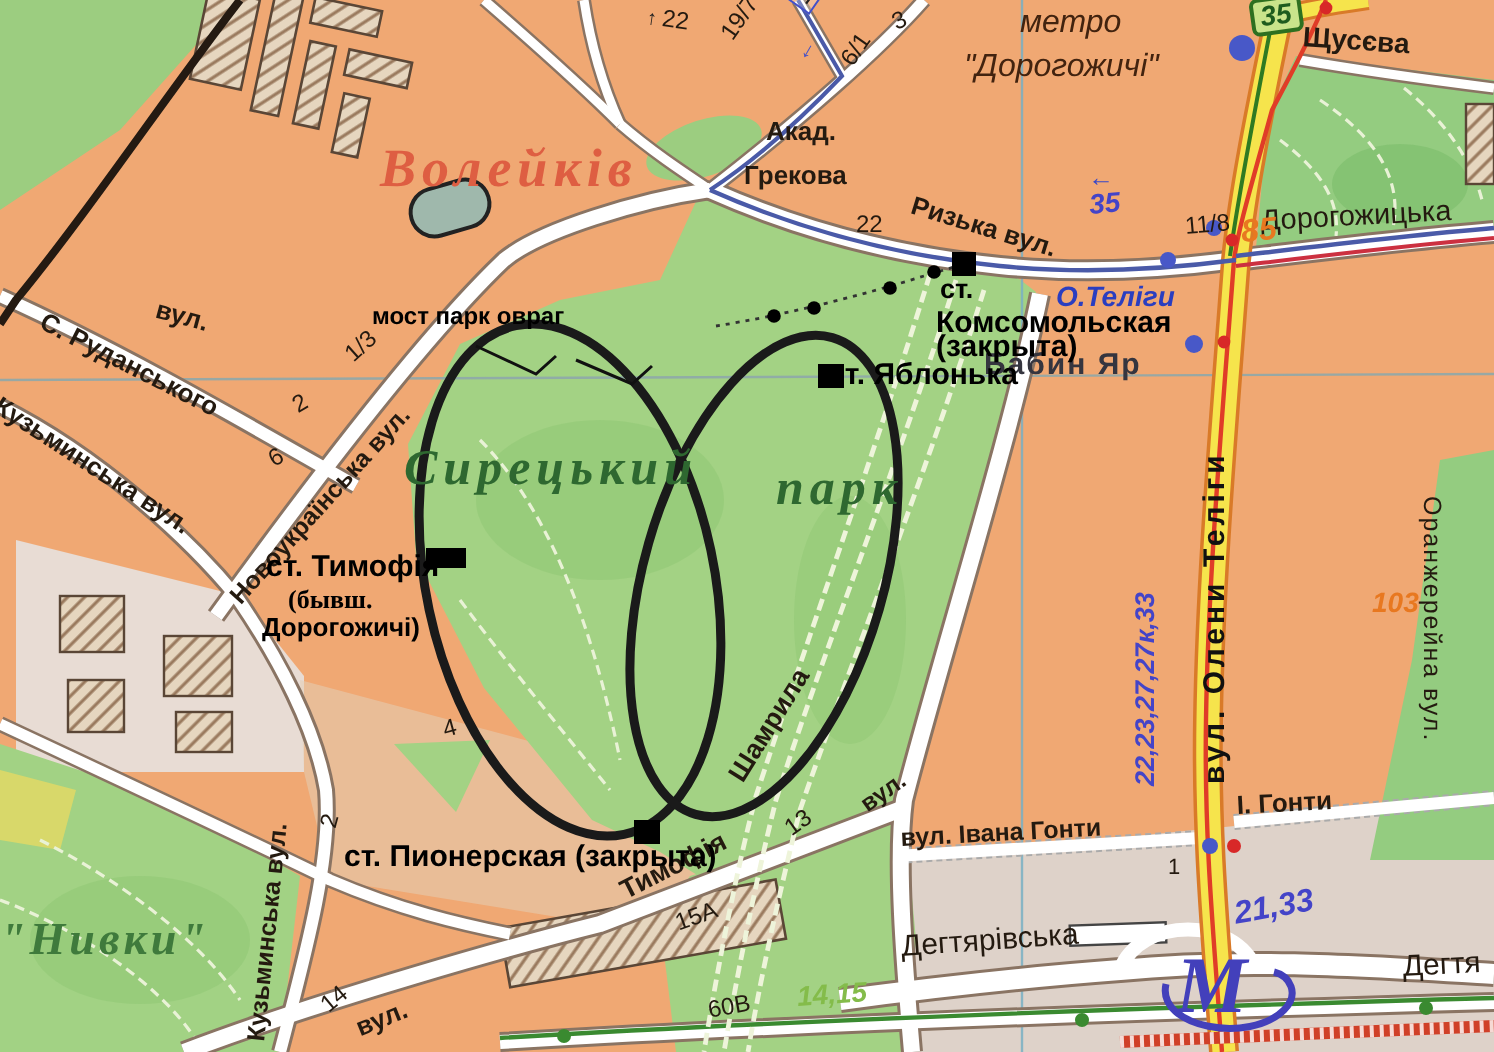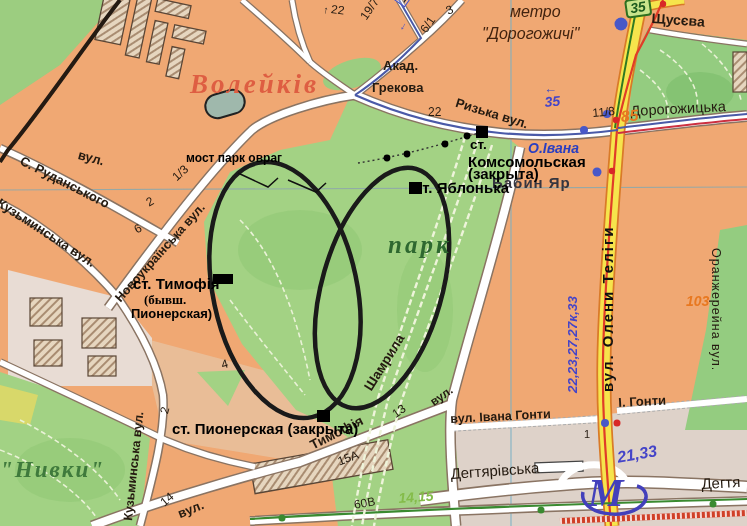--- a/index.html
+++ b/index.html
@@ -202,27 +202,28 @@
     <circle cx="713" cy="504" r="3.5" fill="#3a8a30"></circle>
   </g>
 
   <g>
     <text x="588" y="506" font-size="40" font-weight="bold" font-style="italic" fill="#4340bb" font-family="Liberation Serif, serif">М</text>
     <path d="M583,492 C578,514 625,522 642,505 C650,497 645,488 637,486" fill="none" stroke="#4340bb" stroke-width="3.5"></path>
   </g>
 </svg>
 
 <div class="lbl ser" style="left:142px;top:70px;font-size:27px;letter-spacing:3px;color:#de5e42;margin-left:48px;">Волейків</div>
+<div class="lbl ser" style="left:202px;top:222px;font-size:25px;letter-spacing:3px;color:#2e6830;">Сирецький</div>
 <div class="lbl ser" style="left:388px;top:232px;font-size:25px;letter-spacing:3px;color:#2e6830;">парк</div>
 <div class="lbl ser" style="left:0px;top:458px;font-size:23px;letter-spacing:2px;color:#3f7a3c;">"Нивки"</div>
 <div class="lbl b" style="left:492px;top:175px;font-size:15px;letter-spacing:1px;color:#35353f;">Бабин Яр</div>
 
 <div class="lbl" style="left:510px;top:4px;font-size:16px;font-style:italic;color:#42230f;">метро</div>
 <div class="lbl" style="left:482px;top:26px;font-size:16px;font-style:italic;color:#42230f;">"Дорогожичі"</div>
-<div class="lbl" style="left:528px;top:141px;font-size:14px;font-weight:bold;font-style:italic;color:#2a3ec0;">О.Івана</div>
+<div class="lbl" style="left:528px;top:141px;font-size:14px;font-weight:bold;font-style:italic;color:#2a3ec0;">О.Теліги</div>
 
 <div class="lbl b" style="left:652px;top:11px;font-size:14px;transform:rotate(4deg);">Щусєва</div>
 <div class="lbl b" style="left:383px;top:59px;font-size:13px;">Акад.</div>
 <div class="lbl b" style="left:372px;top:81px;font-size:13px;text-align:center;">Грекова</div>
 <div class="lbl b" style="left:458px;top:96px;font-size:13px;transform:rotate(17deg);">Ризька вул.</div>
 <div class="lbl" style="left:630px;top:104px;font-size:14.5px;transform:rotate(-3deg);">Дорогожицька</div>
 <div class="lbl b" style="left:600px;top:392px;font-size:15px;letter-spacing:2px;transform:rotate(-90deg);color:#111;">вул. Олени Теліги</div>
 <div class="lbl" style="left:722px;top:248px;font-size:12.5px;letter-spacing:1px;transform:rotate(90deg);">Оранжерейна вул.</div>
 <div class="lbl b" style="left:80px;top:148px;font-size:13px;transform:rotate(15deg);">вул.</div>
 <div class="lbl b" style="left:24px;top:154px;font-size:13px;transform:rotate(27deg);">С. Руданського</div>
@@ -233,21 +234,21 @@
 <div class="lbl b" style="left:362px;top:386px;font-size:13.5px;transform:rotate(-58deg);">Шамрила</div>
 <div class="lbl b" style="left:428px;top:398px;font-size:12px;transform:rotate(-35deg);">вул.</div>
 <div class="lbl b" style="left:450px;top:413px;font-size:12.5px;transform:rotate(-3deg);">вул. Івана Гонти</div>
 <div class="lbl b" style="left:618px;top:396px;font-size:13px;transform:rotate(-3deg);">І. Гонти</div>
 <div class="lbl" style="left:450px;top:466px;font-size:15px;transform:rotate(-4deg);">Дегтярівська</div>
 <div class="lbl" style="left:701px;top:476px;font-size:15px;transform:rotate(-3deg);">Дегтя</div>
 <div class="lbl b" style="left:176px;top:508px;font-size:13px;transform:rotate(-22deg);">вул.</div>
 
 <div class="lbl pnt" style="left:133px;top:276px;font-size:15px;">ст. Тимофія</div>
 <div class="lbl pnt" style="left:144px;top:293px;font-size:13px;font-family:Liberation Serif, serif;">(бывш.</div>
-<div class="lbl pnt" style="left:131px;top:307px;font-size:13px;">Пионерская)</div>
+<div class="lbl pnt" style="left:131px;top:307px;font-size:13px;">Дорогожичі)</div>
 <div class="lbl pnt" style="left:414px;top:180px;font-size:15px;">ст. Яблонька</div>
 <div class="lbl pnt" style="left:470px;top:138px;font-size:13.5px;">ст.</div>
 <div class="lbl pnt" style="left:468px;top:154px;font-size:15px;">Комсомольская</div>
 <div class="lbl pnt" style="left:468px;top:166px;font-size:15px;text-align:center;">(закрыта)</div>
 <div class="lbl pnt" style="left:172px;top:421px;font-size:15px;">ст. Пионерская (закрыта)</div>
 <div class="lbl pnt" style="left:186px;top:152px;font-size:12px;">мост парк овраг</div>
 
 <div class="lbl shield" style="left:624px;top:0px;font-size:14px;transform:rotate(-8deg);">35</div>
 <div class="lbl blue" style="left:544px;top:95px;font-size:14px;transform:rotate(-5deg);">35</div>
 <div class="lbl" style="left:544px;top:82px;font-size:13px;color:#3848c8;">←</div>

